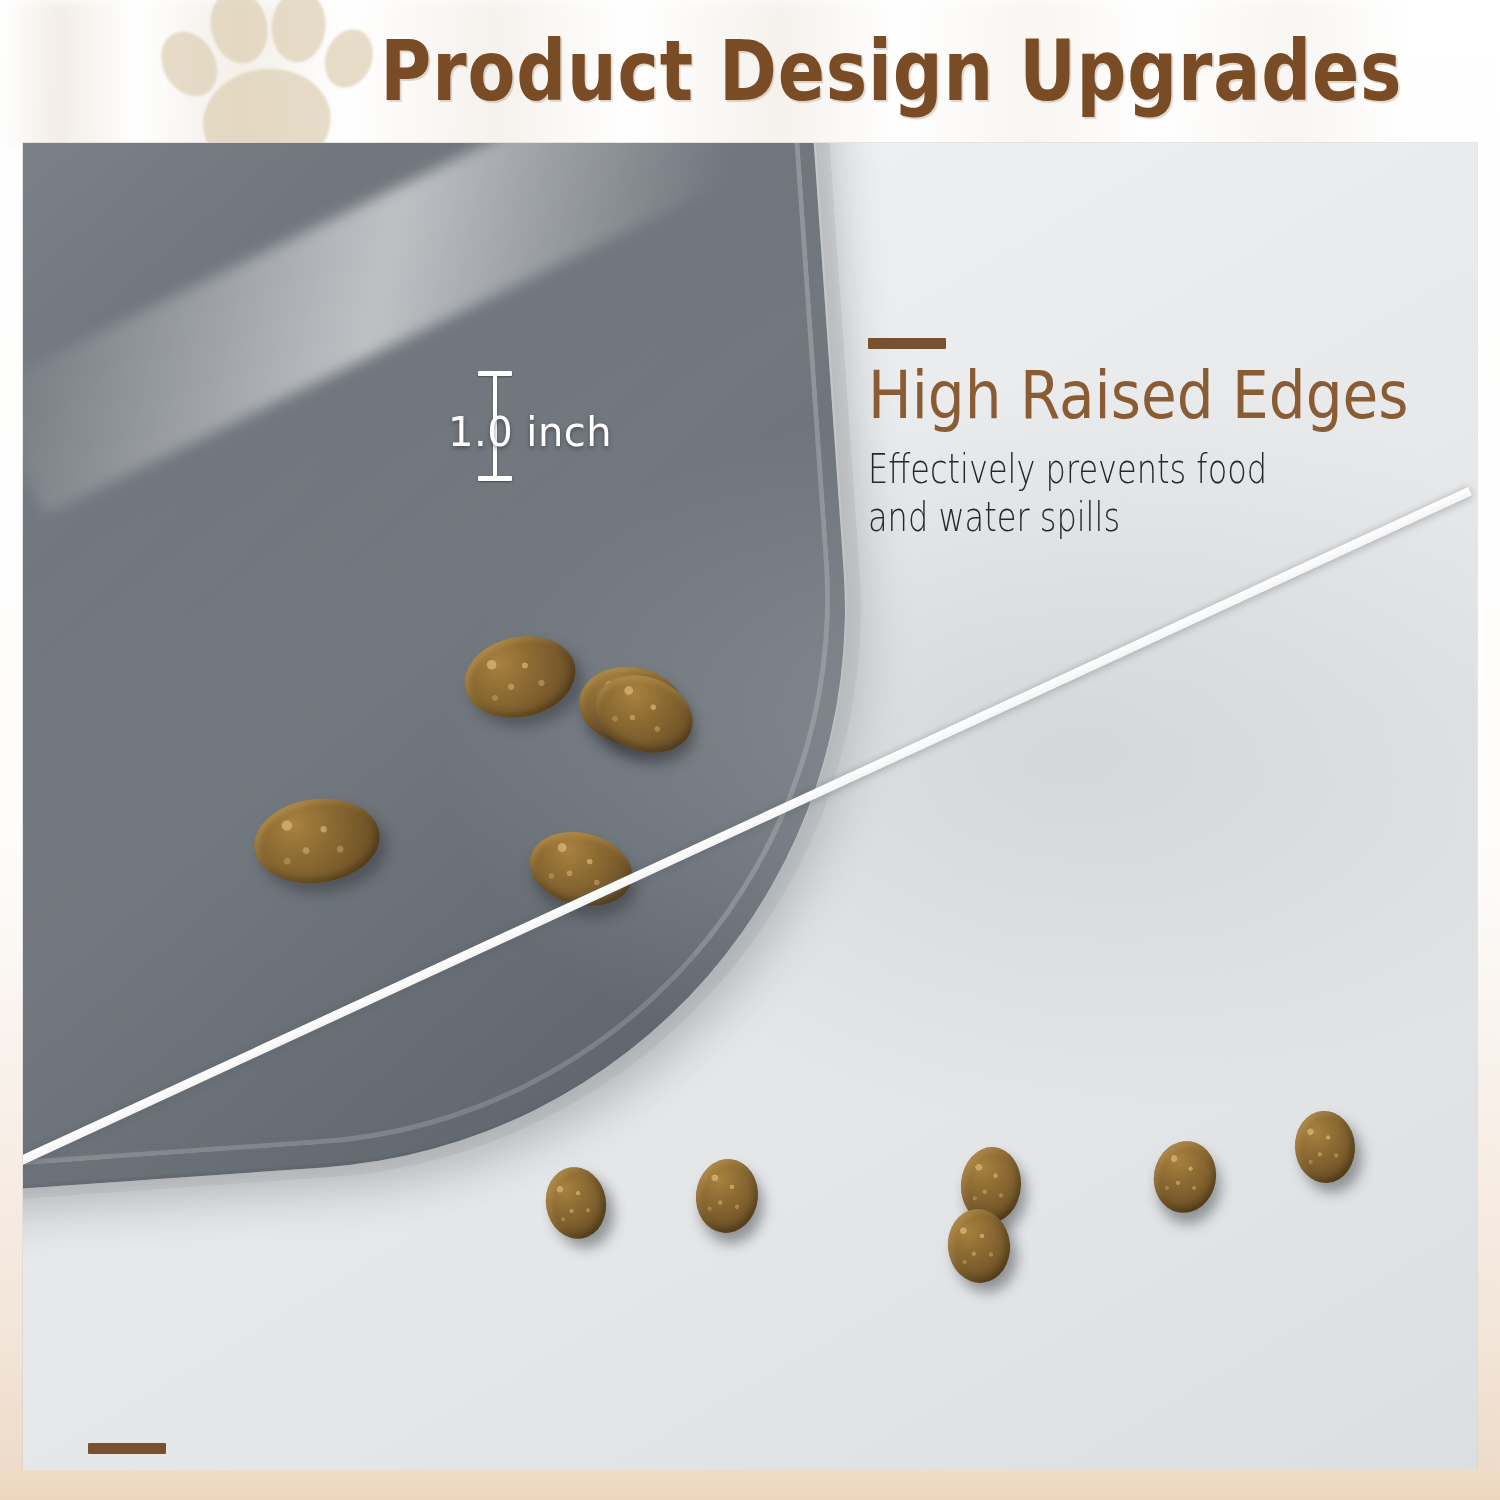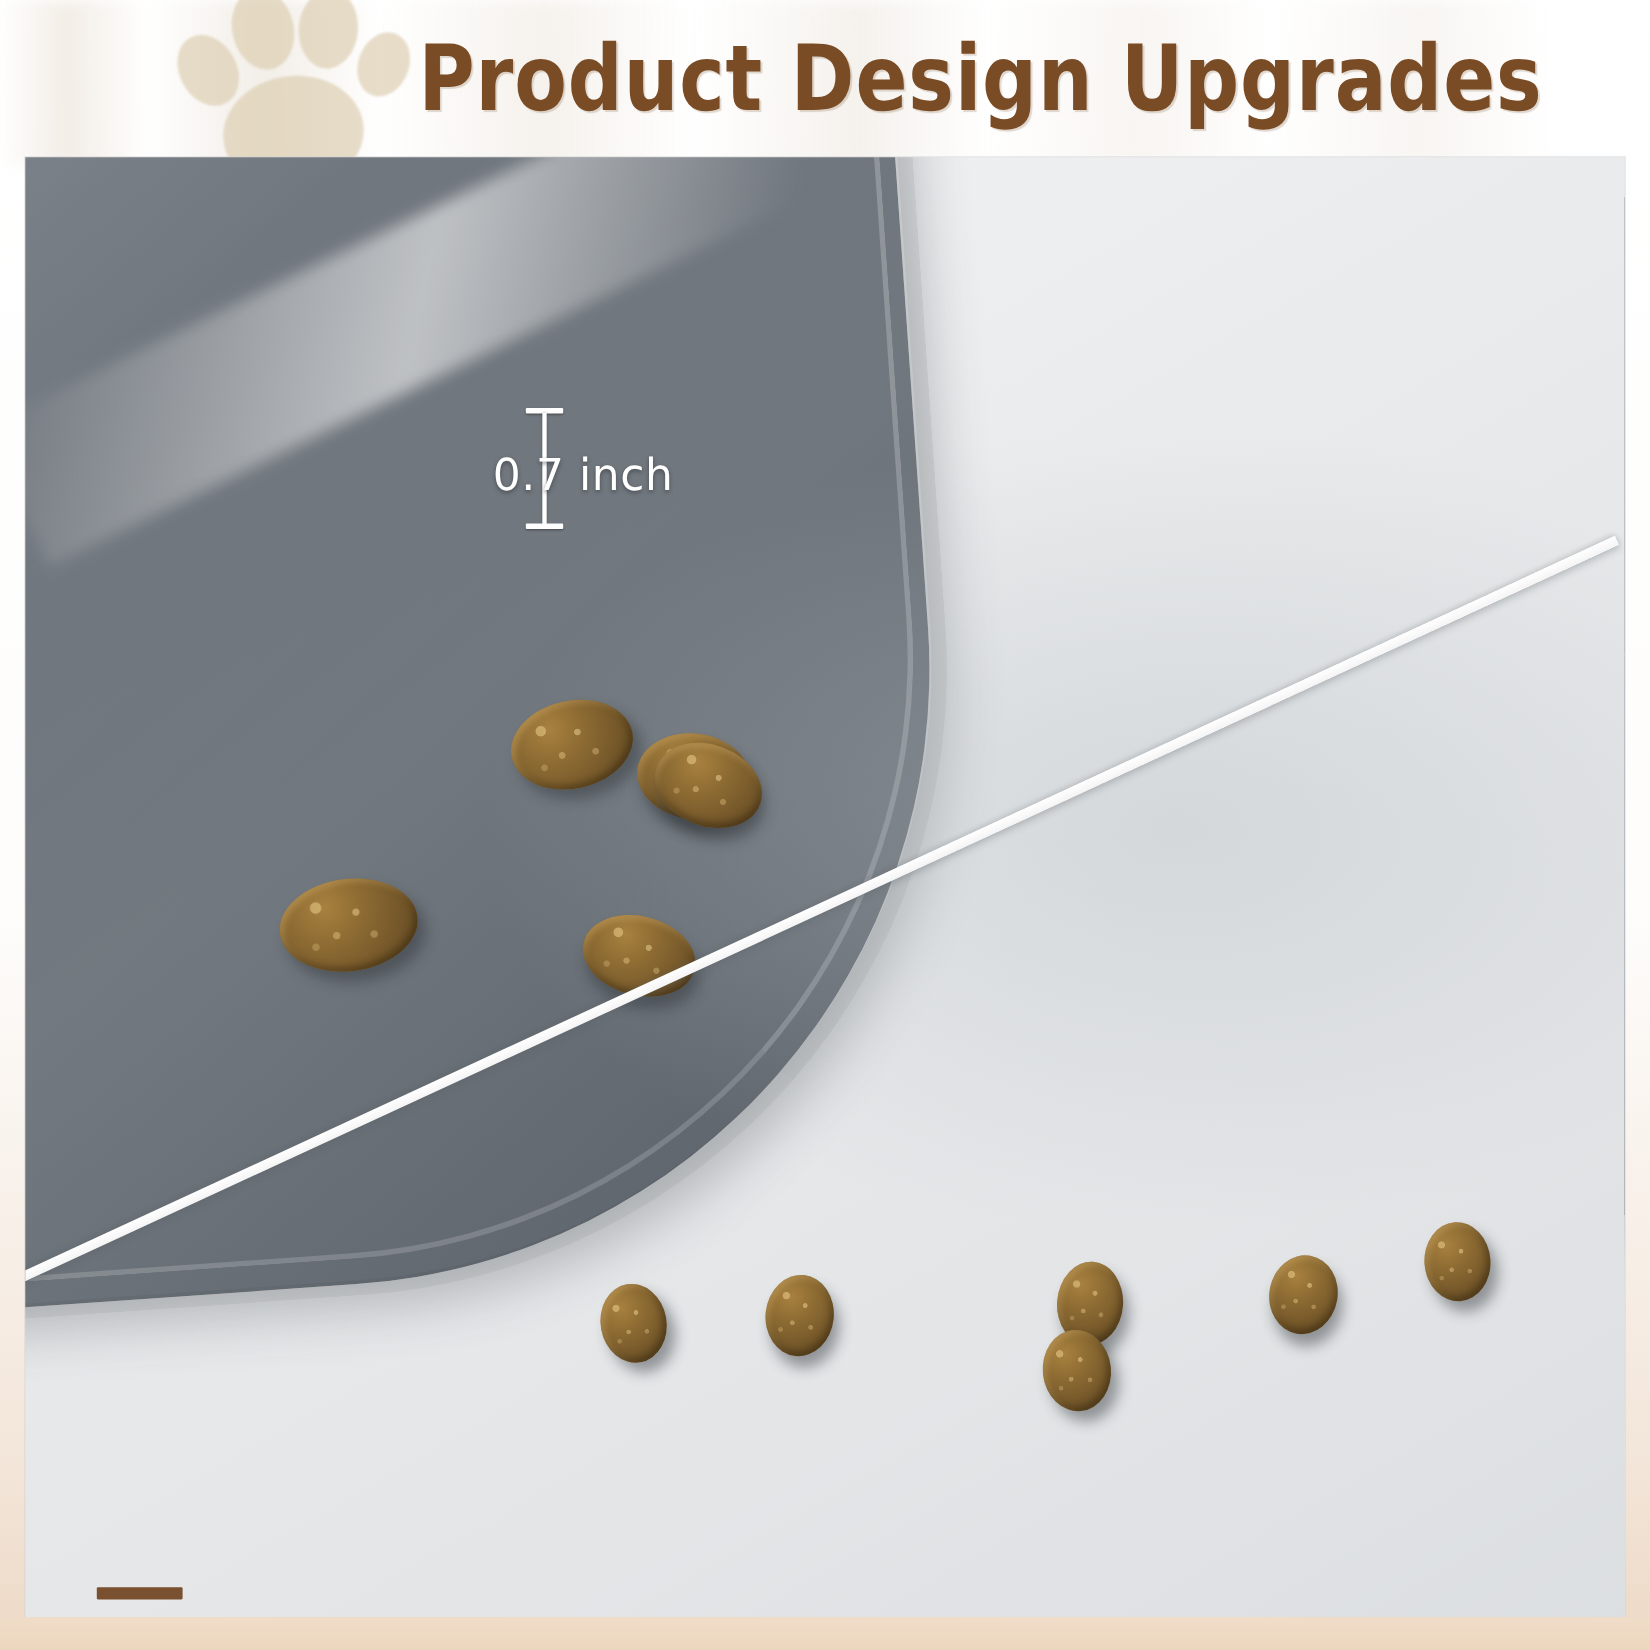--- a/index.html
+++ b/index.html
@@ -284,22 +284,28 @@
         <div class="kibble" style="left: 1272px; top: 968px; width: 60px; height: 72px; transform: rotate(-4deg);"></div>
       </div>
 
     <div class="seam"></div>
 
     <div class="dim">
       <div class="cap top"></div>
       <div class="stem"></div>
       <div class="cap bot"></div>
     </div>
-    <div class="dim-label">0.7 inch</div>
-
+    <div class="dim-label">1.0 inch</div>
+
+    <div class="callout callout-top">
+      <div class="rule"></div>
+      <div class="headline">High Raised Edges</div>
+      <div class="subline">Effectively prevents food
+and water spills</div>
+    </div>
 
     <div class="callout callout-bottom">
       <div class="rule"></div>
       <div class="headline">Keeping the floor clean</div>
 
     </div>
 
   </div>
 
   <div class="beige-strip"></div>

